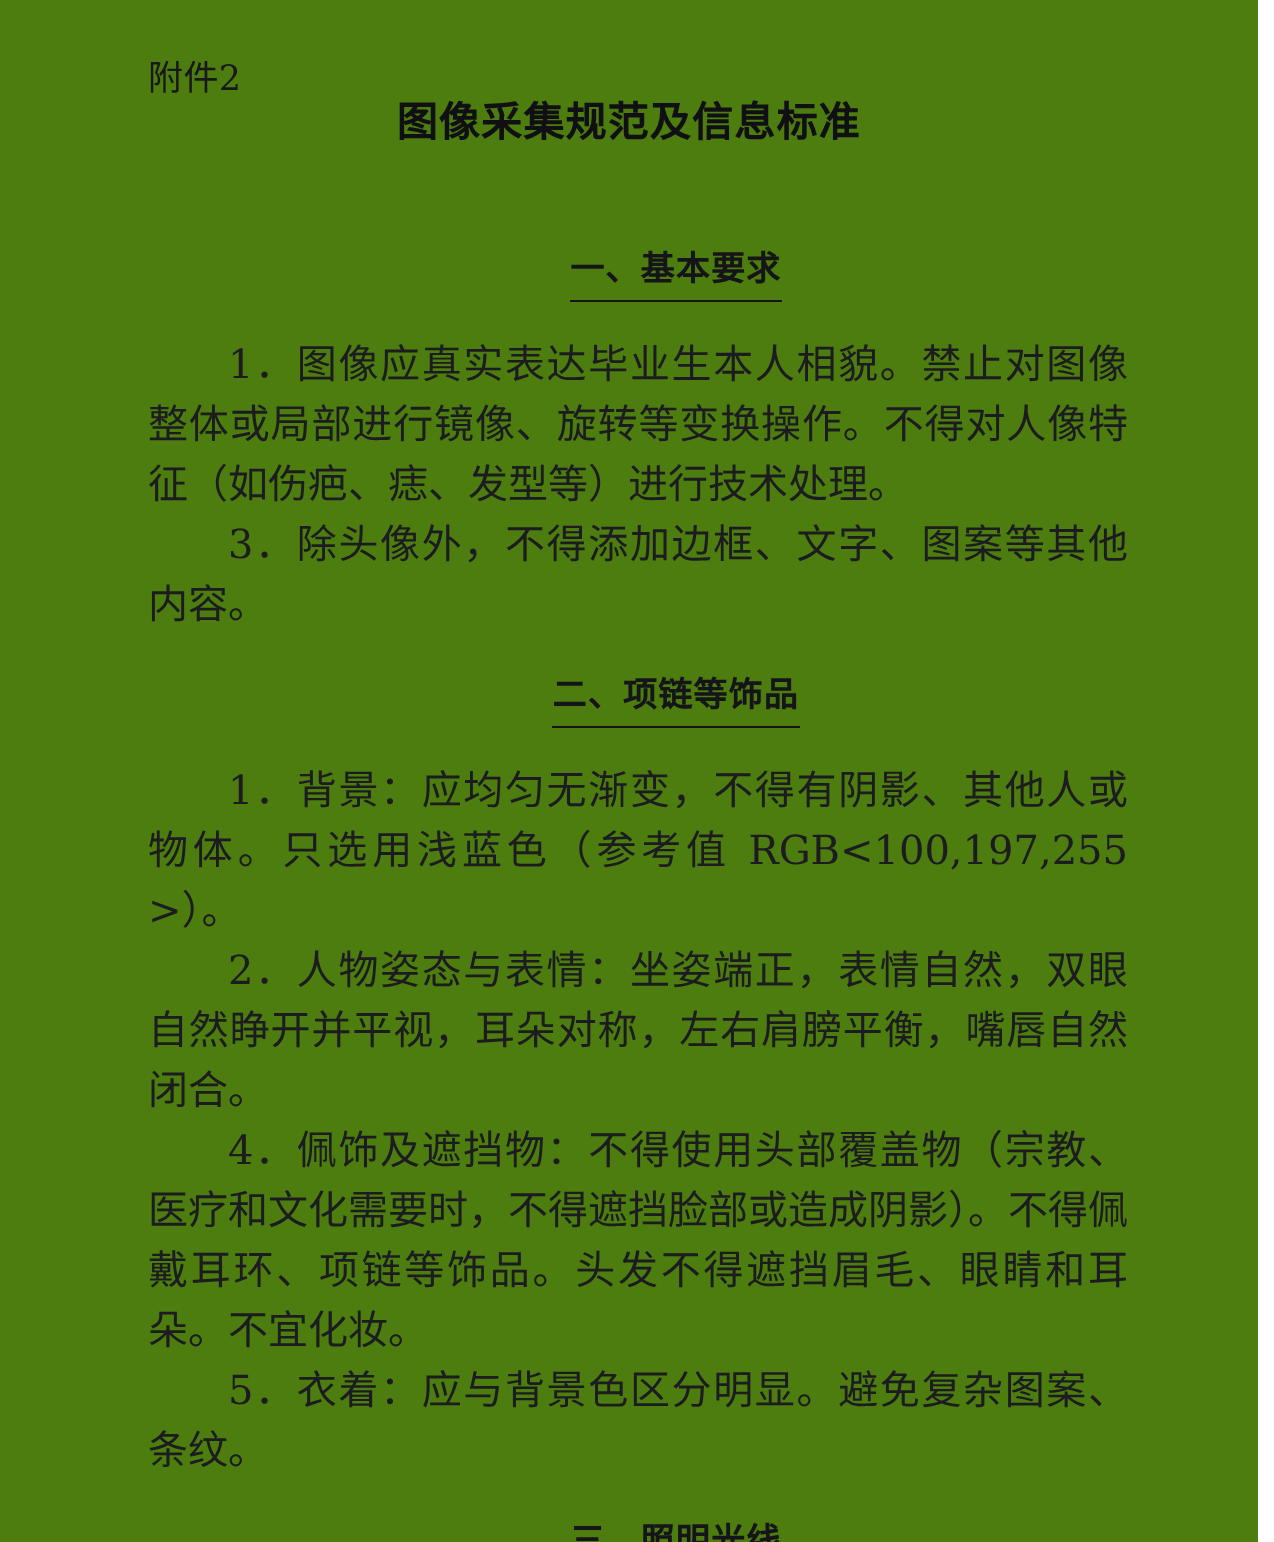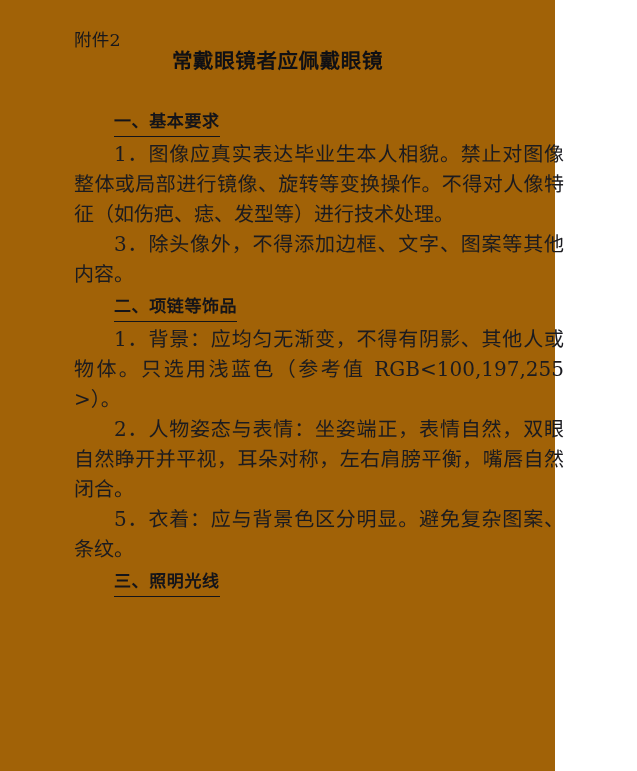--- a/index.html
+++ b/index.html
@@ -12,25 +12,25 @@
     width: 637px;
     height: 771px;
     overflow: hidden;
     font-family: "DejaVu Serif", "Liberation Serif", serif;
     color: #1b1b20;
     -webkit-font-smoothing: antialiased;
   }
 
   .page {
     position: relative;
-    width: 555px;
+    width: 629px;
     height: 771px;
     box-sizing: border-box;
     padding: 0;
-    background: #a16207;
+    background: #4d7c0f;
   }
 
   
   .attach-label {
     position: absolute;
     left: 74px;
     top: 28px;
     font-size: 17.5px;
     line-height: 24px;
     letter-spacing: 0.2px;
@@ -59,24 +59,25 @@
     top: 104px;
     width: 490px;
   }
 
   .section-heading {
     font-family: "DejaVu Sans", "Liberation Sans", sans-serif;
     font-weight: 700;
     font-size: 17px;
     line-height: 30px;
     letter-spacing: 0.6px;
-    margin: 2px;
+    margin: 16px;
     padding: 0 0 0 38px;
     color: #141419;
     white-space: nowrap;
+    text-align: center;
   }
   .section-heading .heading-text {
     display: inline-block;
     border-bottom: 1.4px solid #141419;
     padding-bottom: 0px;
   }
 
   .para {
     margin: 0;
     padding: 0;
@@ -96,26 +97,27 @@
     letter-spacing: 0;
   }
 </style>
 </head>
 <body>
 
 <div class="page">
 
   <div class="attach-label">附件2</div>
 
-  <div class="doc-title">常戴眼镜者应佩戴眼镜</div>
+  <div class="doc-title">图像采集规范及信息标准</div>
 
   <div class="body-flow" id="body-flow">
       <div class="section-heading"><span class="heading-text">一、基本要求</span></div>
       <p class="para"><span class="lat">1</span>．图像应真实表达毕业生本人相貌。禁止对图像整体或局部进行镜像、旋转等变换操作。不得对人像特征（如伤疤、痣、发型等）进行技术处理。</p>
       <p class="para"><span class="lat">3</span>．除头像外，不得添加边框、文字、图案等其他内容。</p>
       <div class="section-heading"><span class="heading-text">二、项链等饰品</span></div>
       <p class="para"><span class="lat">1</span>．背景：应均匀无渐变，不得有阴影、其他人或物体。只选用浅蓝色（参考值 <span class="lat">RGB&lt;100,197,255&gt;</span>）。</p>
       <p class="para"><span class="lat">2</span>．人物姿态与表情：坐姿端正，表情自然，双眼自然睁开并平视，耳朵对称，左右肩膀平衡，嘴唇自然闭合。</p>
+      <p class="para"><span class="lat">4</span>．佩饰及遮挡物：不得使用头部覆盖物（宗教、医疗和文化需要时，不得遮挡脸部或造成阴影）。不得佩戴耳环、项链等饰品。头发不得遮挡眉毛、眼睛和耳朵。不宜化妆。</p>
       <p class="para"><span class="lat">5</span>．衣着：应与背景色区分明显。避免复杂图案、条纹。</p>
       <div class="section-heading"><span class="heading-text">三、照明光线</span></div>
     </div>
 
 </div>
 
 </body></html>

